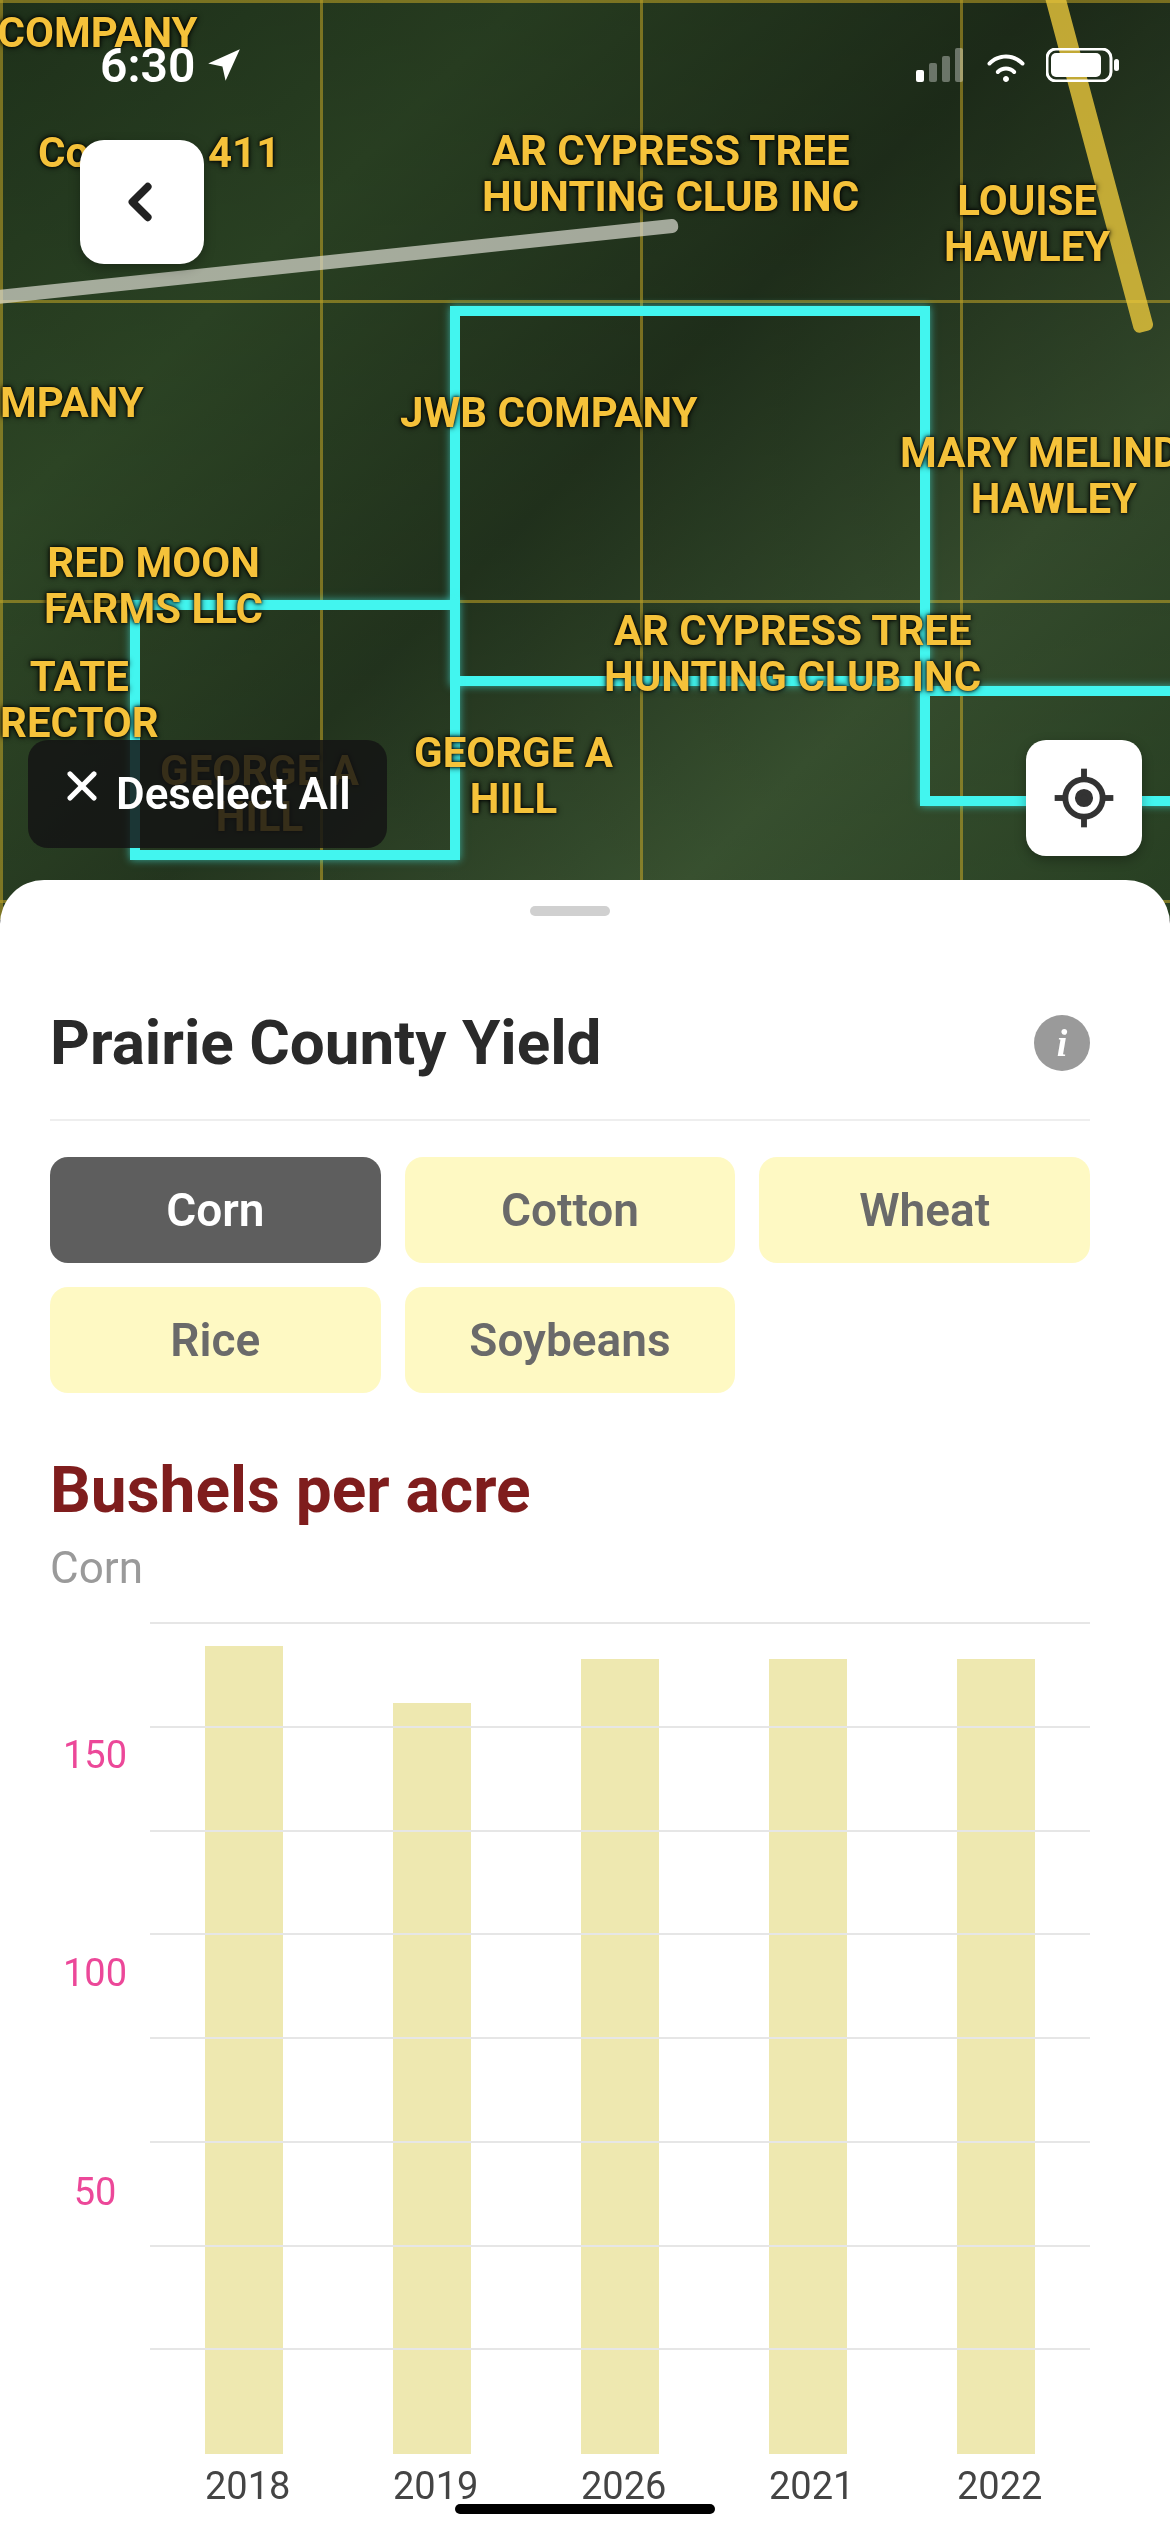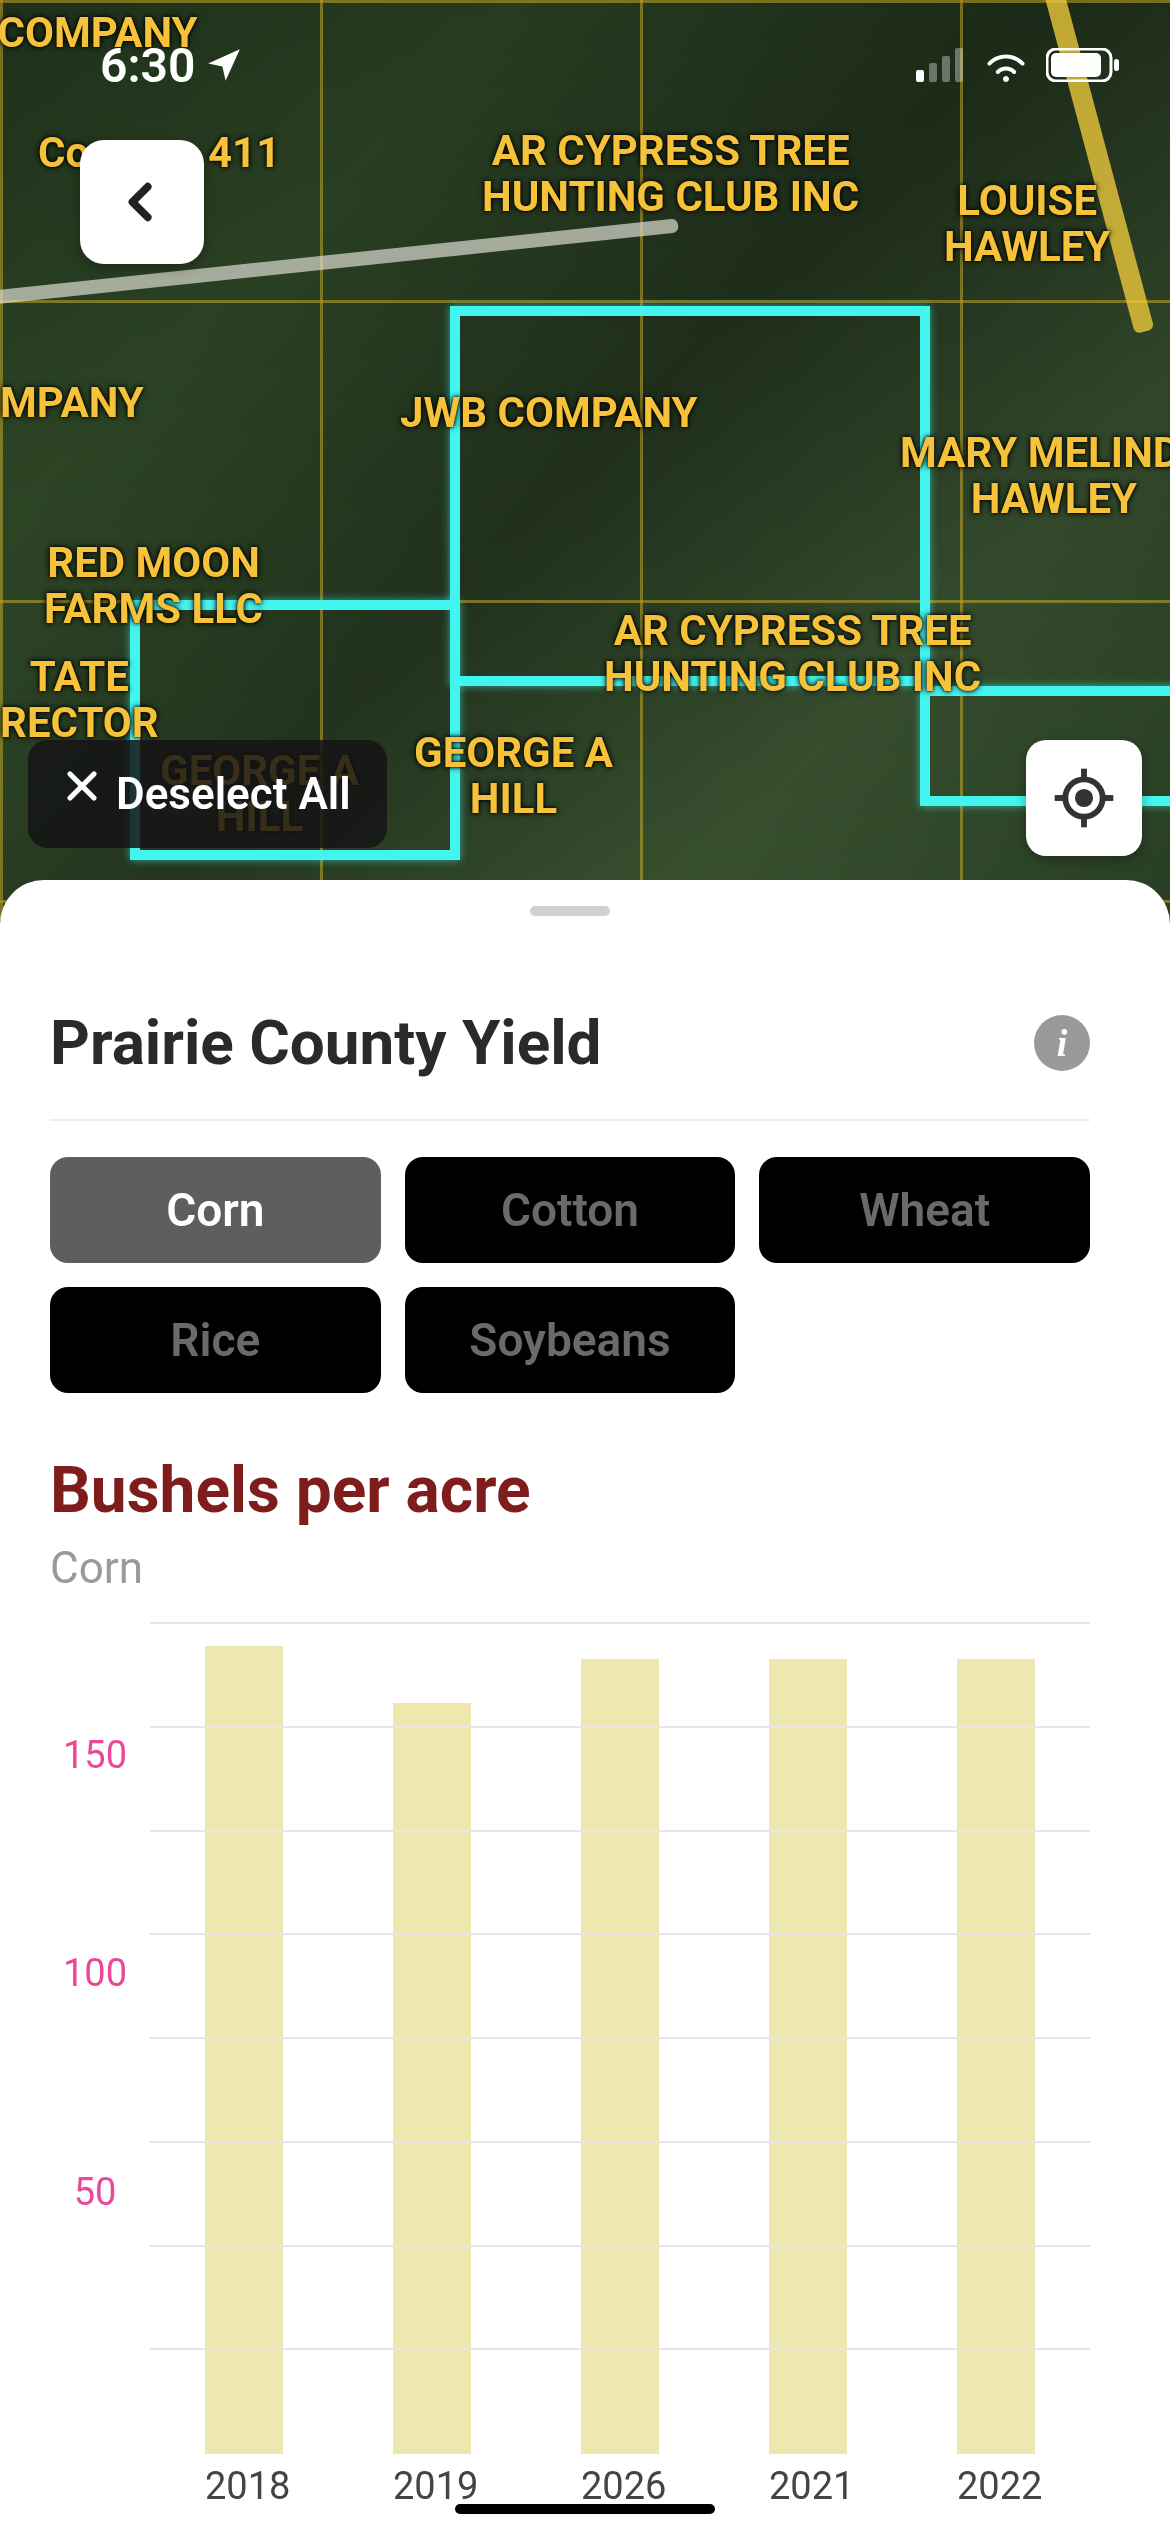--- a/index.html
+++ b/index.html
@@ -161,21 +161,21 @@
     flex-wrap: wrap;
     gap: 24px;
     margin-bottom: 60px;
   }
   .tab {
     border-radius: 18px;
     font-size: 46px;
     font-weight: 600;
     padding: 26px 0;
     text-align: center;
-    background: #000000;
+    background: #fef9c3;
     color: #6a6a6a;
   }
   .tab.w3 { width: calc((100% - 48px) / 3); }
   .tab.active {
     background: #5e5e5e;
     color: #fff;
   }
 
   .metric-title {
     font-size: 64px;

